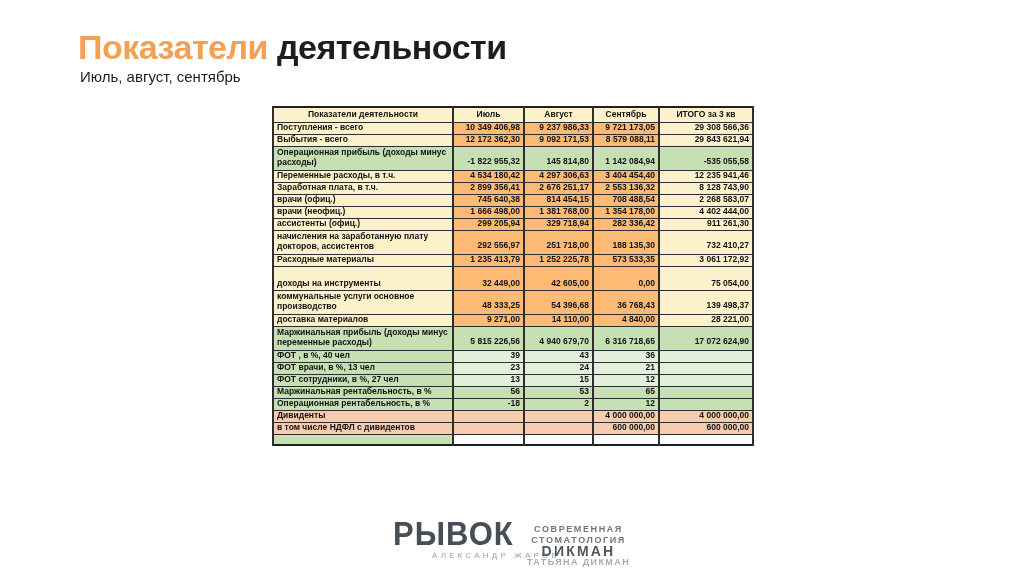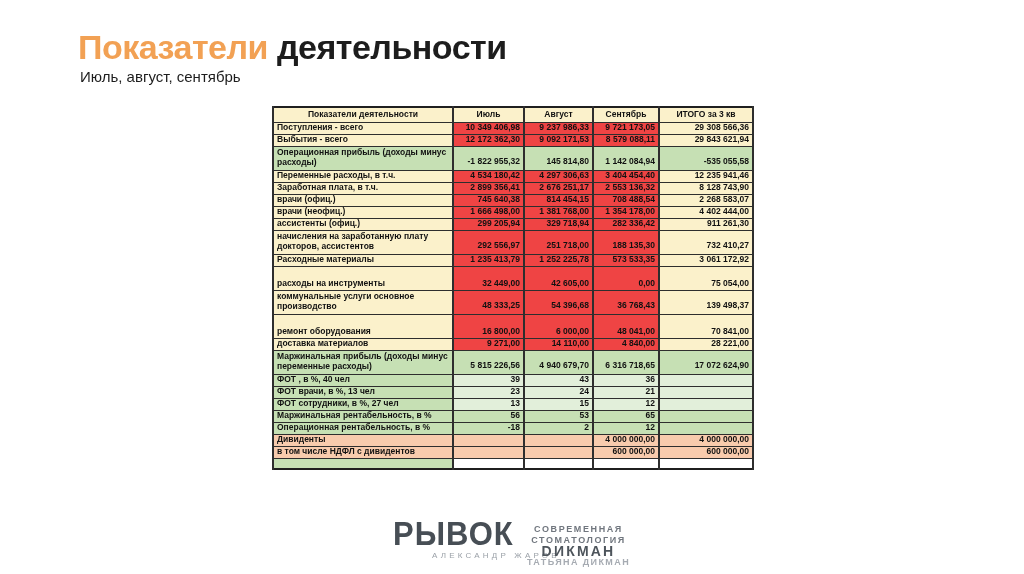--- a/index.html
+++ b/index.html
@@ -22,21 +22,21 @@
   thead tr{height:15px;}
   tbody tr{height:12px;}
   tbody tr.tall{height:24px;}
   tbody tr.row-last{height:11px;}
   th{background:var(--cream);text-align:center;}
   td.lbl{text-align:left;}
   td.val{text-align:right;}
   td.tot{text-align:right;}
   
   .row-cream .lbl,.row-cream .tot{background:var(--cream);}
-  .row-cream .val{background:#ef4444;}
+  .row-cream .val{background:#fdba74;}
   .row-green td{background:var(--green);}
   .row-pgreen .lbl{background:var(--green);}
   .row-pgreen .val,.row-pgreen .tot{background:var(--green_light);}
   .row-salmon td{background:var(--salmon);}
   .row-last td{background:#ffffff;}
   .row-last .lbl{background:var(--green);}
   
   tr.tall td.val, tr.tall td.tot{vertical-align:bottom;padding-bottom:3px;}
   tr.tall.vbottom td{vertical-align:bottom;padding-bottom:1px;}
   
@@ -140,40 +140,33 @@
             <td class="tot">732 410,27</td>
           </tr>
           <tr class="row-cream">
             <td class="lbl">Расходные материалы</td>
             <td class="val">1 235 413,79</td>
             <td class="val">1 252 225,78</td>
             <td class="val">573 533,35</td>
             <td class="tot">3 061 172,92</td>
           </tr>
           <tr class="row-cream tall vbottom">
-            <td class="lbl">расходы на инструменты</td>
+            <td class="lbl">доходы на инструменты</td>
             <td class="val">32 449,00</td>
             <td class="val">42 605,00</td>
             <td class="val">0,00</td>
             <td class="tot">75 054,00</td>
           </tr>
           <tr class="row-cream tall">
             <td class="lbl">коммунальные услуги основное производство</td>
             <td class="val">48 333,25</td>
             <td class="val">54 396,68</td>
             <td class="val">36 768,43</td>
             <td class="tot">139 498,37</td>
           </tr>
-          <tr class="row-cream tall vbottom">
-            <td class="lbl">ремонт оборудования</td>
-            <td class="val">16 800,00</td>
-            <td class="val">6 000,00</td>
-            <td class="val">48 041,00</td>
-            <td class="tot">70 841,00</td>
-          </tr>
           <tr class="row-cream">
             <td class="lbl">доставка материалов</td>
             <td class="val">9 271,00</td>
             <td class="val">14 110,00</td>
             <td class="val">4 840,00</td>
             <td class="tot">28 221,00</td>
           </tr>
           <tr class="row-green tall">
             <td class="lbl">Маржинальная прибыль (доходы минус переменные расходы)</td>
             <td class="val">5 815 226,56</td>

